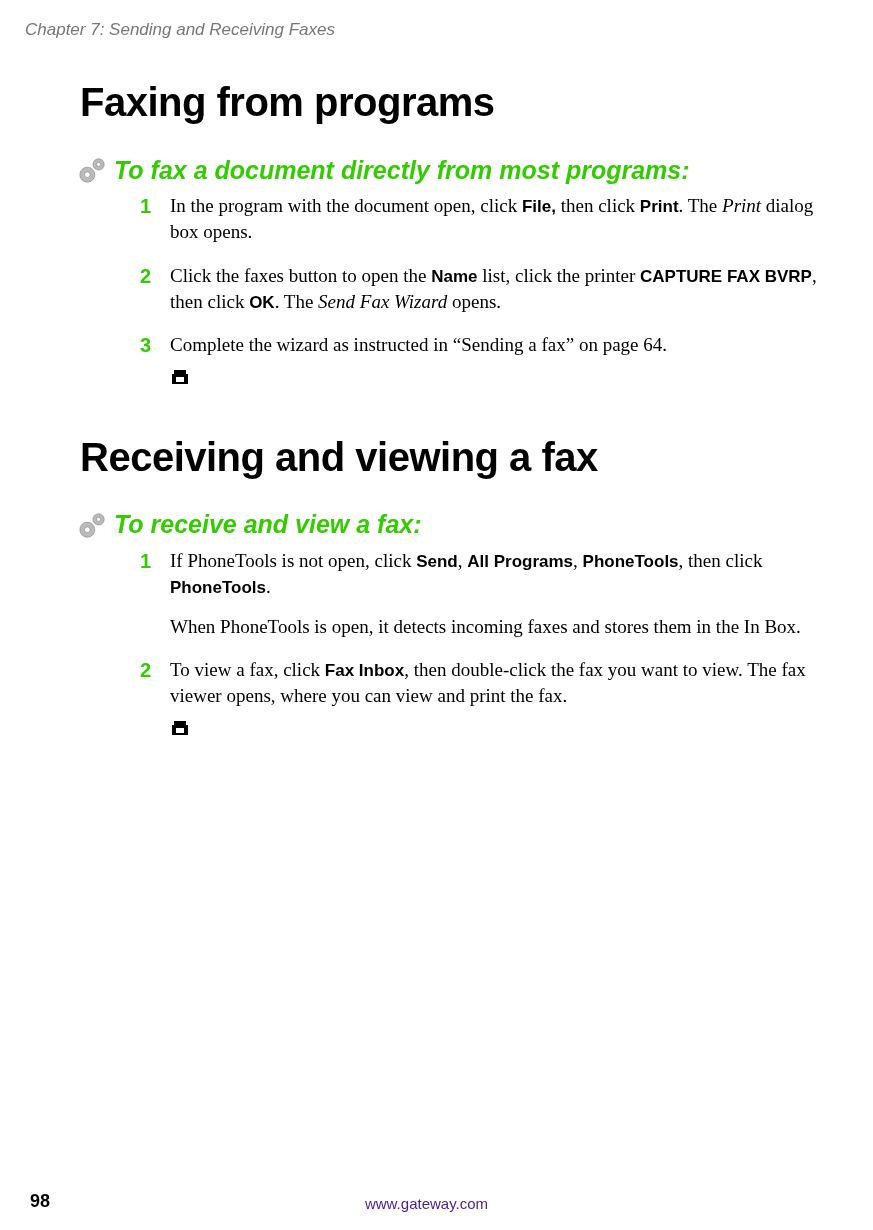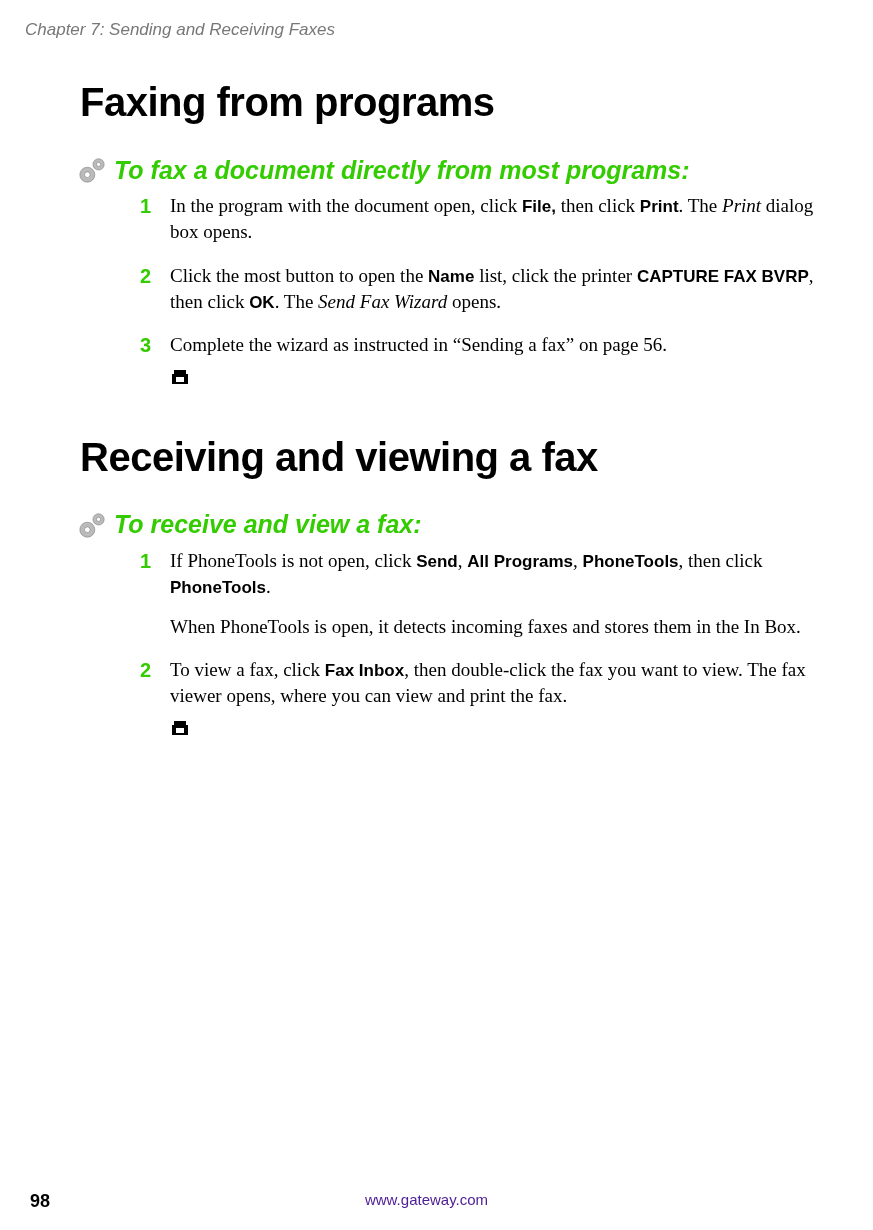--- a/index.html
+++ b/index.html
@@ -95,21 +95,21 @@
   .after-para {
     margin: 14px 0 18px 0;
   }
   .footer {
     position: absolute;
     bottom: 18px;
     left: 30px;
     right: 50px;
     display: flex;
     justify-content: space-between;
-    align-items: flex-start;
+    align-items: flex-end;
     font-family: "Helvetica Neue", Helvetica, Arial, sans-serif;
   }
   .page-number {
     font-weight: bold;
     font-size: 18px;
   }
   .footer-center {
     position: absolute;
     left: 50%;
     transform: translateX(-50%);
@@ -146,26 +146,26 @@
       <ol class="steps">
         <li>
           <span class="step-num">1</span>
           <span>
             <span>In the program with the document open, click </span><span class="ui">File,</span><span> then click </span><span class="ui">Print</span><span>. The </span><span class="term-italic">Print</span><span> dialog box opens.</span>
           </span>
         </li>
         <li>
           <span class="step-num">2</span>
           <span>
-            <span>Click the most button to open the </span><span class="ui">Name</span><span> list, click the printer </span><span class="ui">CAPTURE FAX BVRP</span><span>, then click </span><span class="ui">OK</span><span>. The </span><span class="term-italic">Send Fax Wizard</span><span> opens.</span>
+            <span>Click the faxes button to open the </span><span class="ui">Name</span><span> list, click the printer </span><span class="ui">CAPTURE FAX BVRP</span><span>, then click </span><span class="ui">OK</span><span>. The </span><span class="term-italic">Send Fax Wizard</span><span> opens.</span>
           </span>
         </li>
         <li>
           <span class="step-num">3</span>
-          <span>Complete the wizard as instructed in “Sending a fax” on page 56.</span>
+          <span>Complete the wizard as instructed in “Sending a fax” on page 64.</span>
           <div class="end-icon">
             <svg viewBox="0 0 20 20">
                 <rect x="2" y="6" width="16" height="10" fill="#000"></rect>
                 <rect x="4" y="2" width="12" height="5" fill="#000"></rect>
                 <rect x="6" y="9" width="8" height="5" fill="#fff"></rect>
               </svg>
           </div>
         </li>
       </ol>
     </div>

